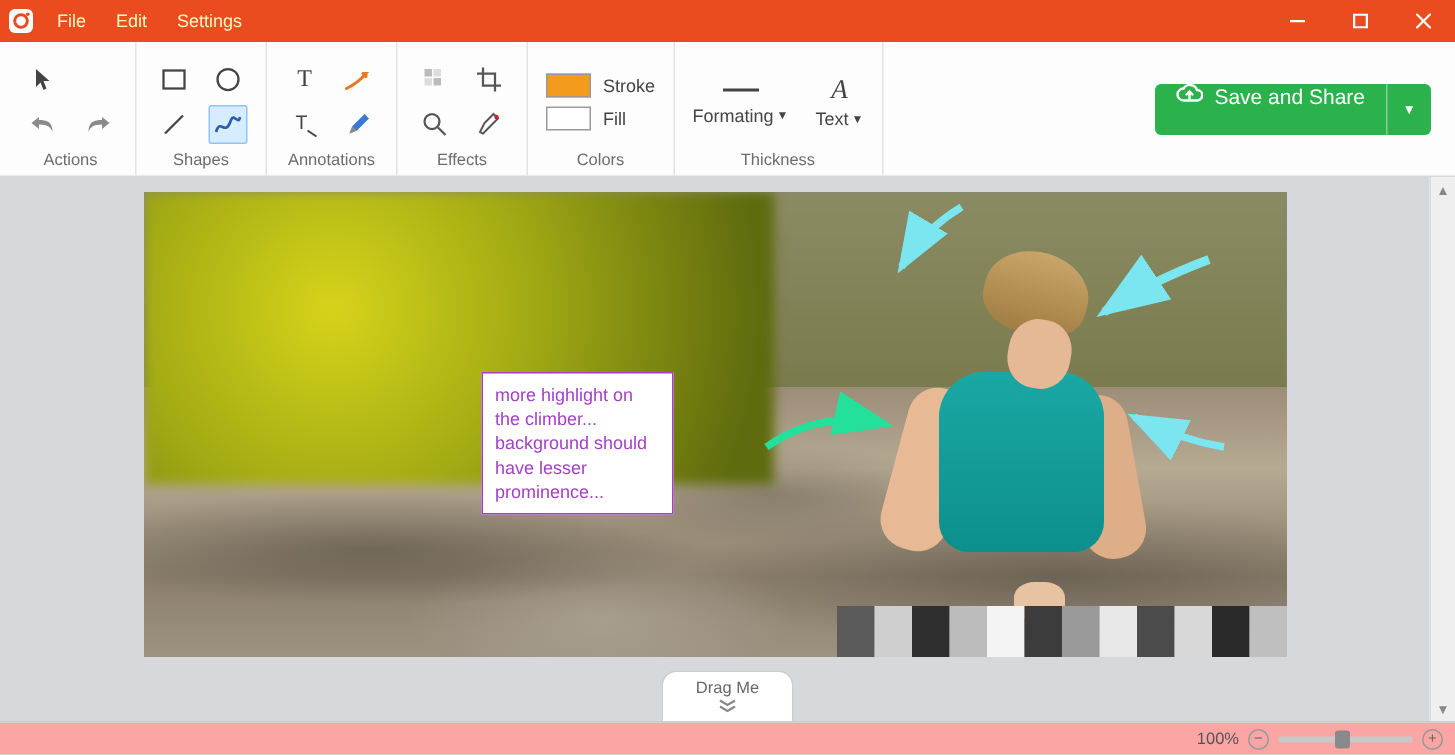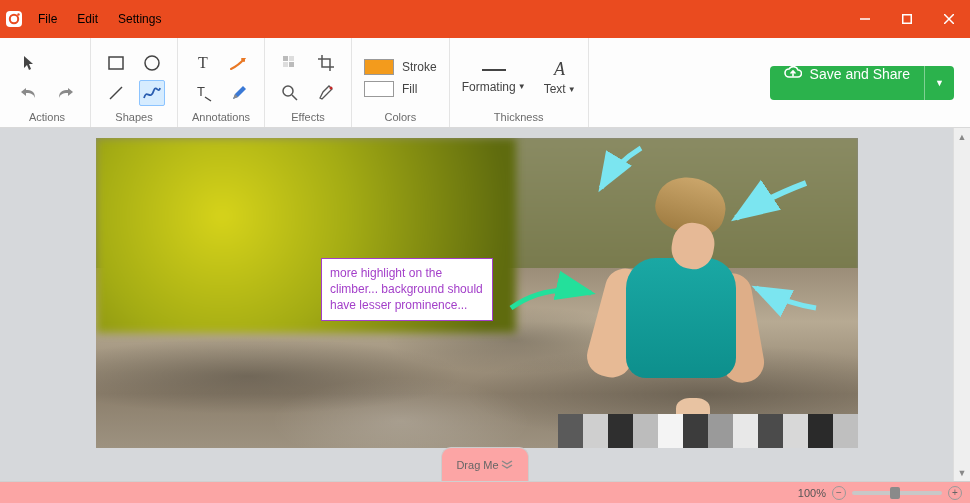--- a/index.html
+++ b/index.html
@@ -1,19 +1,19 @@
 <!DOCTYPE html>
 <html><head>
 <meta charset="utf-8">
 <style>
   * { box-sizing: border-box; margin: 0; padding: 0; font-family: "Segoe UI", Arial, sans-serif; }
   body { width: 970px; height: 503px; overflow: hidden; background: #d6d8db; display: flex; flex-direction: column; }
 
   
-  .titlebar { height: 38px; background: #ea4b1f; display: flex; align-items: center; color: #000000; font-size: 12px; }
+  .titlebar { height: 28px; background: #ea4b1f; display: flex; align-items: center; color: #fef9c3; font-size: 12px; }
   .titlebar .logo { width: 28px; height: 28px; display:flex; align-items:center; justify-content:center; }
   .titlebar .menu { display: flex; gap: 0; }
   .titlebar .menu span { padding: 0 10px; line-height: 28px; cursor: pointer; }
   .titlebar .spacer { flex: 1; }
   .titlebar .winctl { display: flex; }
   .titlebar .winctl div { width: 42px; height: 28px; display:flex; align-items:center; justify-content:center; cursor:pointer; }
 
   
   .ribbon { height: 90px; background: #fdfdfd; border-bottom: 1px solid #d9d9d9; display: flex; align-items: stretch; padding: 0 10px 0 4px; }
   .group { display:flex; flex-direction:column; align-items:center; border-right:1px solid #e4e4e4; padding: 6px 12px 2px; }
@@ -55,25 +55,25 @@
   .climber-body { position:absolute; left:470px; top:30px; width:200px; height:270px; }
   .hair { position:absolute; left:90px; top:10px; width:70px; height:55px; background:linear-gradient(#caa56a,#a07d42); border-radius:50% 50% 40% 40%; transform:rotate(15deg); }
   .face { position:absolute; left:106px; top:55px; width:42px; height:46px; background:#e6b996; border-radius:45%; transform:rotate(10deg); }
   .torso { position:absolute; left:60px; top:90px; width:110px; height:120px; background:linear-gradient(#1aa8a4,#0d8f8c); border-radius:30px 30px 20px 20px; }
   .arm-l { position:absolute; left:30px; top:100px; width:45px; height:110px; background:#e7ba95; border-radius:20px; transform:rotate(15deg); }
   .arm-r { position:absolute; left:150px; top:105px; width:42px; height:110px; background:#deae88; border-radius:20px; transform:rotate(-10deg); }
   .hand-l { position:absolute; left:110px; top:230px; width:34px; height:26px; background:#e8c3a2; border-radius:40%; }
   .censor { position:absolute; right:0; bottom:0; width:300px; height:34px; display:flex; }
   .censor span { flex:1; }
 
-  .note { position:absolute; left:225px; top:120px; width:172px; background:#fff; border:1px solid #a33fc9; padding:6px 8px; font-size:12px; color:#a33fc9; line-height:1.35; }
+  .note { position:absolute; left:225px; top:120px; width:128px; background:#fff; border:1px solid #a33fc9; padding:6px 8px; font-size:12px; color:#a33fc9; line-height:1.35; }
 
   .arrow-svg { position:absolute; pointer-events:none; }
 
-  .dragme { position:absolute; left:50%; transform:translateX(-50%); bottom:22px; width:88px; height:34px; background:#fca5a5; border:1px solid #ccc; border-bottom:none; border-radius:10px 10px 0 0; display:flex; flex-direction:row; align-items:center; justify-content:center; font-size:11px; color:#666; cursor:grab; gap:1px; }
+  .dragme { position:absolute; left:50%; transform:translateX(-50%); bottom:22px; width:88px; height:34px; background:#ffffff; border:1px solid #ccc; border-bottom:none; border-radius:10px 10px 0 0; display:flex; flex-direction:column; align-items:center; justify-content:center; font-size:11px; color:#666; cursor:grab; gap:1px; }
 
   svg { display:block; }
 </style>
 </head>
 <body>
 
 <div class="titlebar">
   <div class="logo">
     <svg width="18" height="18" viewBox="0 0 18 18">
         <rect x="1" y="1" width="16" height="16" rx="4" fill="#fff"></rect>

